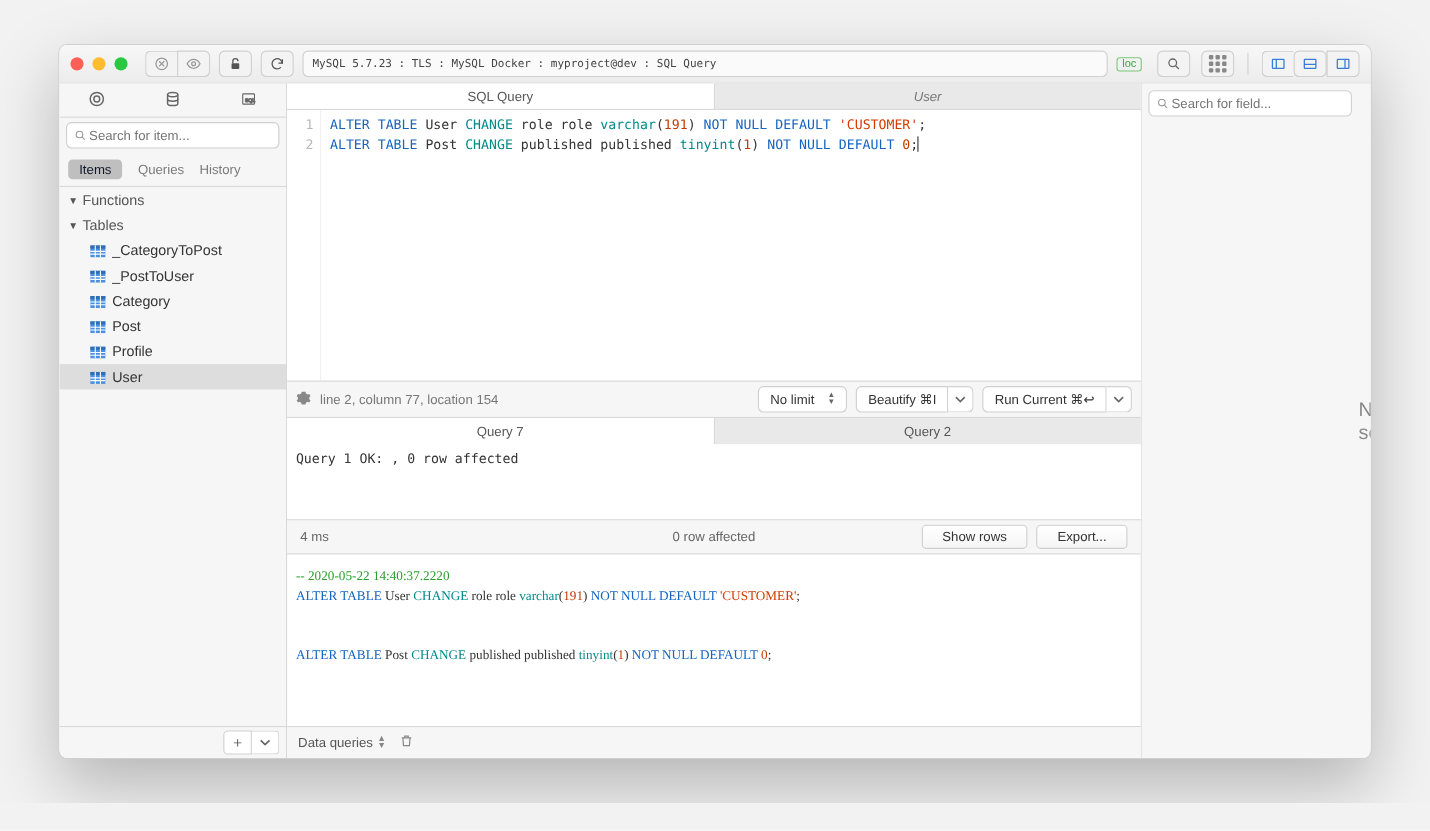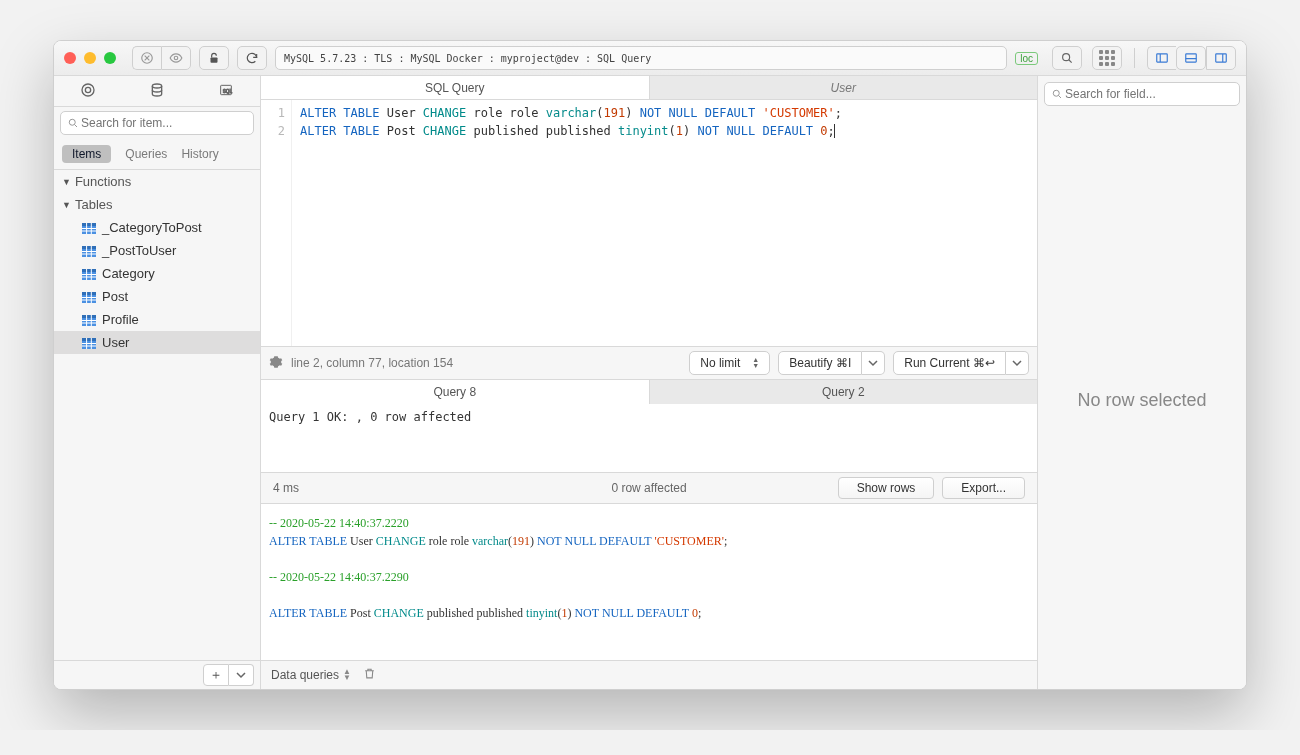--- a/index.html
+++ b/index.html
@@ -106,21 +106,21 @@
   .res-status .btns{margin-left:auto;display:flex;gap:8px}
   .mac-btn{height:20px;border:1px solid #cfcfcf;border-radius:4px;background:linear-gradient(#fff,#f5f5f5);padding:0 18px;font-size:12px;color:#333;display:flex;align-items:center}
 
   .history{flex:1;overflow:auto;padding:10px 8px;font-family:Liberation Serif, serif;font-size:12px;line-height:18px}
   .history .cmt{color:var(--comment)}
   
   .hist-footer{height:28px;border-top:1px solid var(--border);background:var(--panel);display:flex;align-items:center;padding:0 10px;gap:12px;font-size:12px;color:#555}
   .hist-footer .updn2{font-size:8px;color:#888;display:flex;flex-direction:column;line-height:6px;margin-left:4px}
   .trash{color:#888}
 
-  .inspector{width:208px;background:var(--panel);display:flex;flex-direction:column}
+  .inspector{width:208px;background:var(--panel);display:flex;flex-direction:row}
   .insp-search{padding:6px}
   .insp-body{flex:1;display:flex;align-items:center;justify-content:center;color:#888;font-size:18px}
 </style>
 </head>
 <body>
 
 <div class="window">
 
   <div class="titlebar">
     <div class="traffic">
@@ -359,39 +359,38 @@
           <div class="sel-btn">Run Current ⌘↩︎</div>
           <div class="caret">
               <svg width="10" height="10" viewBox="0 0 10 10">
                 <path d="M1 3l4 4 4-4" fill="none" stroke="#666" stroke-width="1.5"></path>
               </svg>
             </div>
         </div>
       </div>
 
       <div class="res-tabs" id="res-tabs">
-          <div class="res-tab active">Query 8</div>
+          <div class="res-tab active">Query 7</div>
           <div class="res-tab ">Query 2</div>
         </div>
       <div class="res-body">Query 1 OK: , 0 row affected</div>
 
       <div class="res-status">
         <span>4 ms</span>
         <span class="center-lbl">0 row affected</span>
         <div class="btns">
           <div class="mac-btn">Show rows</div>
           <div class="mac-btn">Export...</div>
         </div>
       </div>
 
       <div class="history" id="history">
           <div><span class="cmt">-- 2020-05-22 14:40:37.2220</span></div>
           <div>  <span class="kw1">ALTER</span> <span class="kw1">TABLE</span> <span class="ident">User</span> <span class="kw2">CHANGE</span> <span class="ident">role role </span><span class="kw3">varchar</span>(<span class="num">191</span>) <span class="kw1">NOT</span> <span class="kw1">NULL</span> <span class="kw1">DEFAULT</span> <span class="str">'CUSTOMER'</span>;</div>
           <div>&nbsp;</div>
-          <div><span class="cmt">-- 2020-05-22 14:40:37.2290</span></div>
           <div>&nbsp;</div>
           <div>  <span class="kw1">ALTER</span> <span class="kw1">TABLE</span> <span class="ident">Post</span> <span class="kw2">CHANGE</span> <span class="ident">published published </span><span class="kw3">tinyint</span>(<span class="num">1</span>) <span class="kw1">NOT</span> <span class="kw1">NULL</span> <span class="kw1">DEFAULT</span> <span class="num">0</span>;</div>
         </div>
 
       <div class="hist-footer">
         <span style="display:flex;align-items:center">
             <span>Data queries</span>
             <span class="updn2">
               <span>▲</span>
               <span>▼</span>

